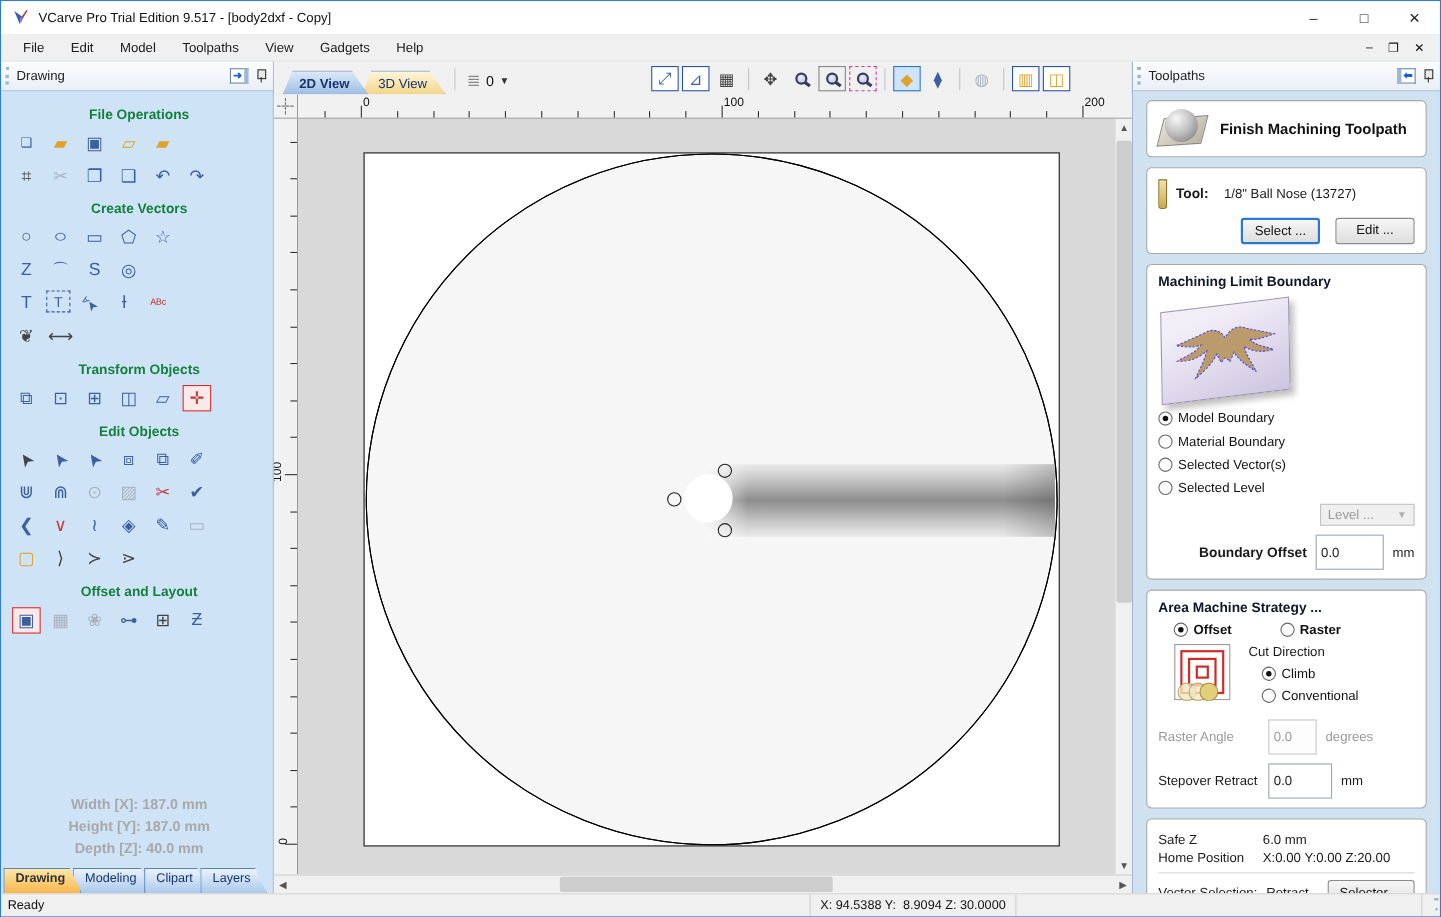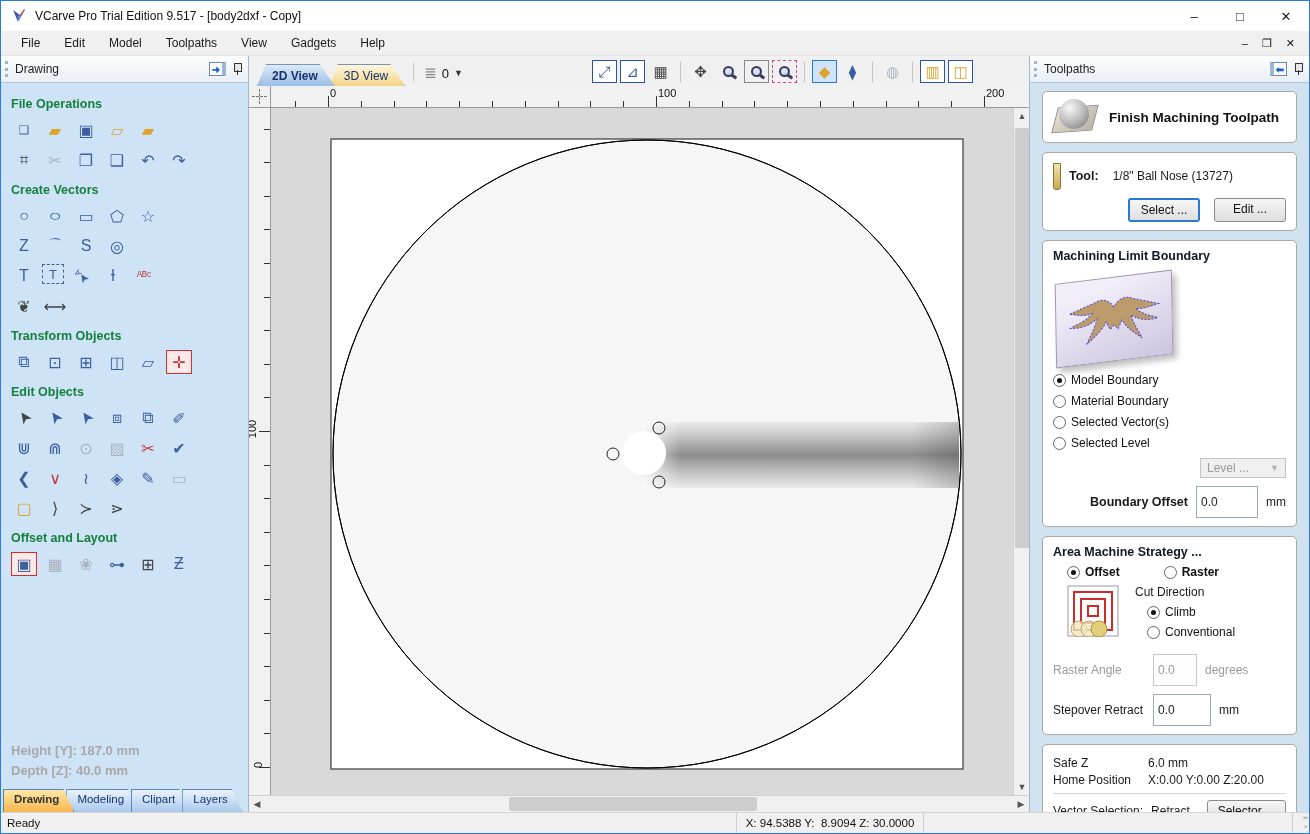--- a/index.html
+++ b/index.html
@@ -16,21 +16,21 @@
 
   
   .menubar { height:25px; background:#f0f0f0; display:flex; align-items:center; padding-left:10px; flex:0 0 auto; border-bottom:1px solid #e3e3e3; }
   .menubar .mitem { padding:3px 10px; margin-right:4px; }
   .mdicontrols { margin-left:auto; display:flex; align-items:center; gap:14px; padding-right:14px; font-size:11px; color:#111; }
 
   
   .main { flex:1 1 auto; display:flex; min-height:0; }
 
   
-  .leftpanel { width:248px; flex:0 0 auto; background:#cfe3f7; display:flex; flex-direction:column; border-right:1px solid #9db8d2; }
+  .leftpanel { width:248px; flex:0 0 auto; background:#cfe3f7; display:flex; flex-direction:column; border-right:1px solid #9db8d2;text-align:center; }
   .panelheader { height:27px; background:linear-gradient(#fdfdfd,#e9eff7); border-bottom:1px solid #b5c6da; display:flex; align-items:center; padding:0 6px 0 4px; flex:0 0 auto; }
   .grip { width:4px; height:16px; border-left:3px dotted #9fb6cd; margin-right:6px; }
   .panelheader .ptitle { font-size:12px; color:#222; }
   .hdricons { margin-left:auto; display:flex; align-items:center; gap:6px; }
   .dockicon { width:17px; height:14px; border:1px solid #6a87b0; background:#fff; display:flex; align-items:center; justify-content:center; font-size:10px; color:#1d5fd0; font-weight:bold; }
   .dockicon.left { border-left-width:4px; border-left-color:#9db8d2; }
   .dockicon.right { border-right-width:4px; border-right-color:#9db8d2; }
   .pinicon { width:10px; height:14px; position:relative; }
   .pinicon::before { content:''; position:absolute; top:1px; left:2px; width:6px; height:7px; border:1px solid #333; background:#e8e8e8; }
   .pinicon::after { content:''; position:absolute; top:8px; left:4.5px; width:1px; height:5px; background:#333; }
@@ -286,20 +286,21 @@
         <div class="iconrow">
             <span class="ico activebox" title="offset-vectors-icon">▣</span>
             <span class="ico gray" title="array-copy-icon">▦</span>
             <span class="ico gray" title="circular-copy-icon">❀</span>
             <span class="ico" title="copy-along-vectors-icon">⊶</span>
             <span class="ico dark" title="nesting-icon">⊞</span>
             <span class="ico" title="true-shape-nesting-icon">Ƶ</span>
           </div>
 
         <div class="jobdims">
+          <div>Width  [X]: 187.0 mm</div>
           <div>Height [Y]: 187.0 mm</div>
           <div>Depth  [Z]: 40.0 mm</div>
         </div>
       </div>
       <div class="lefttabs">
         <span class="ltab active">Drawing</span>
         <span class="ltab">Modeling</span>
         <span class="ltab">Clipart</span>
         <span class="ltab">Layers</span>
       </div>

